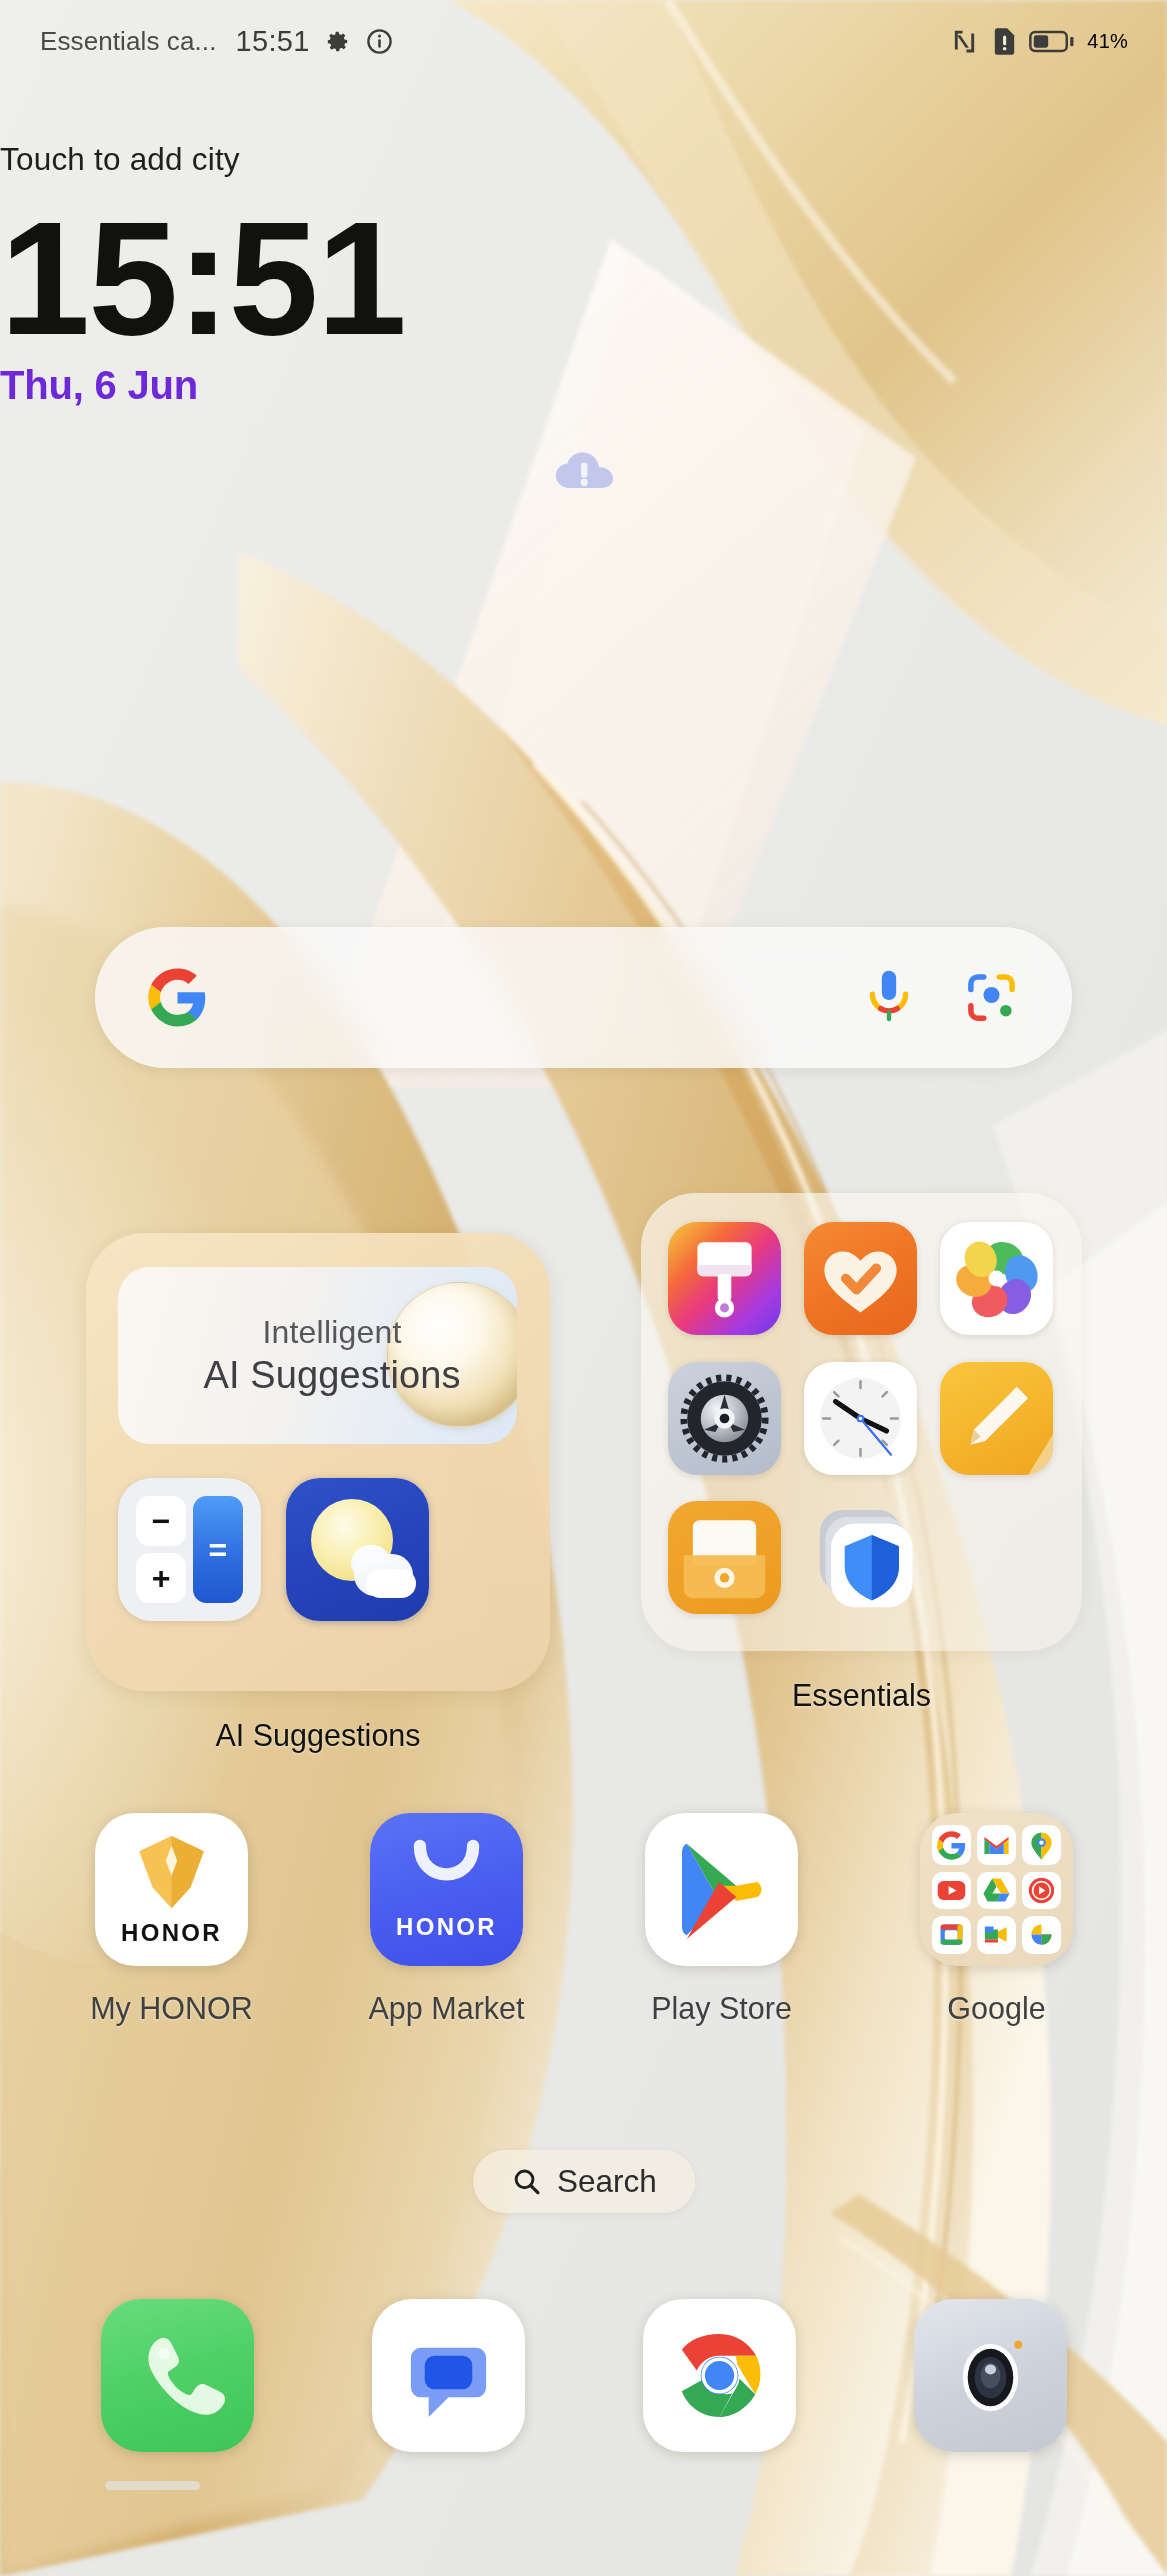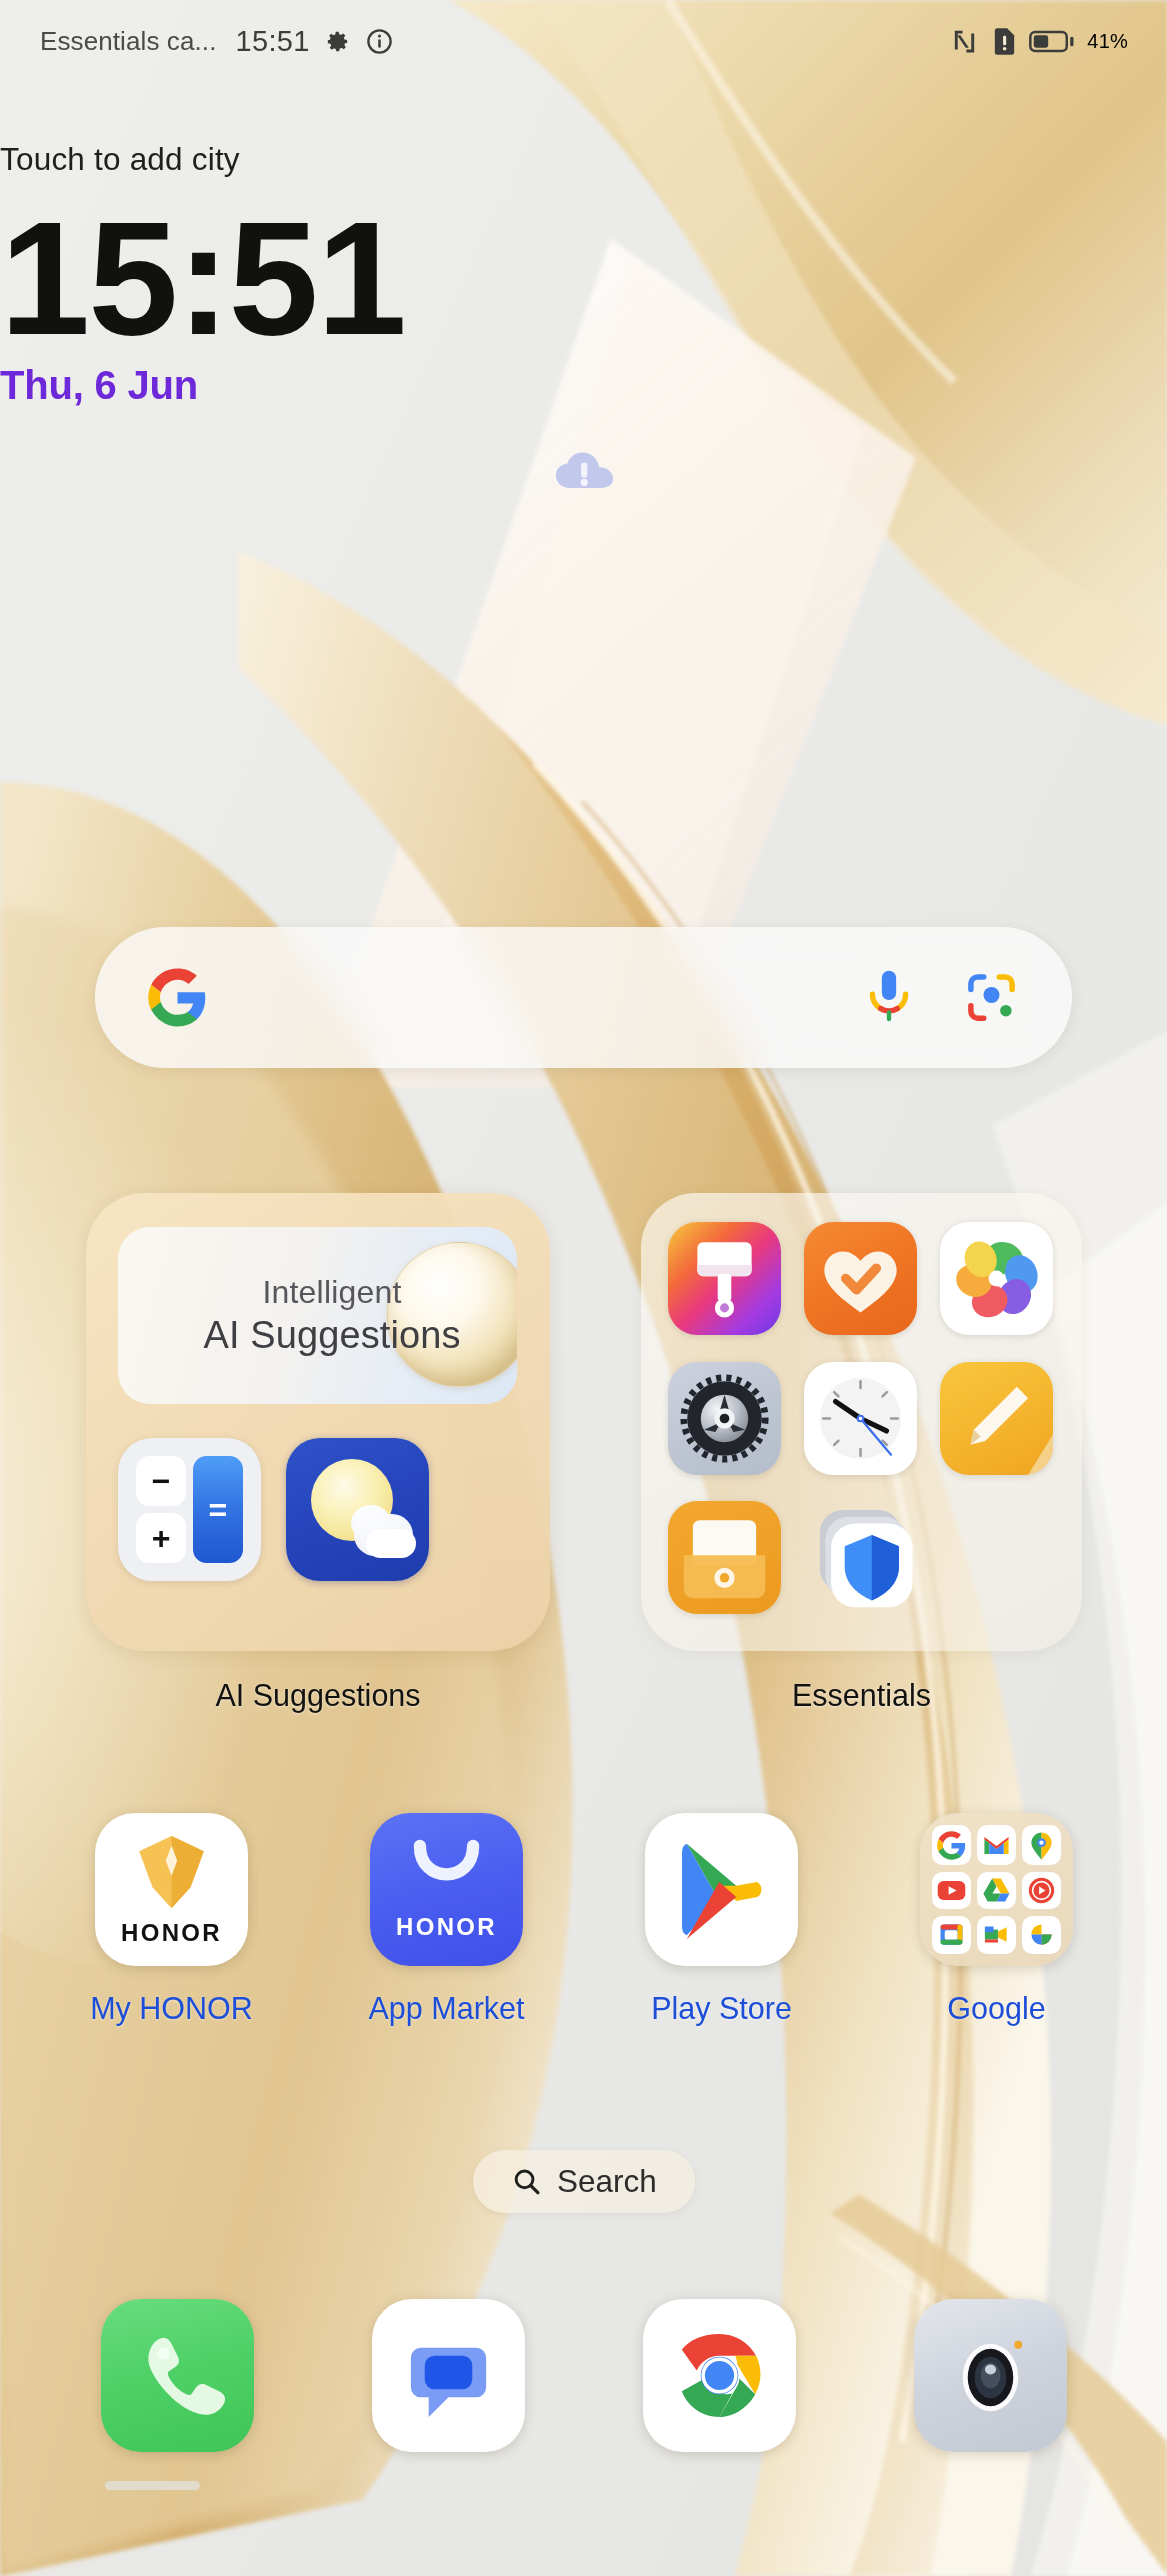--- a/index.html
+++ b/index.html
@@ -59,21 +59,21 @@
   .gs-gap { width:52px; }
 
   
   #folders { position:absolute; top:1193px; left:0; width:1168px; z-index:30; }
   .folder-wrap { position:absolute; text-align:center; }
 
   #folder-ai { left:86px; top:0; width:464px; }
   .ai-box {
     width:464px; height:458px; border-radius:59px;
     background:linear-gradient(150deg,rgba(247,229,196,.96) 0%,rgba(242,219,180,.95) 48%,rgba(236,210,168,.93) 100%);
-    padding:34px 32px; box-shadow:0 3.8px 17px rgba(120,90,40,.12);
+    padding:34px 32px; box-shadow:0 3.8px 17px rgba(120,90,40,.12);margin-top:40px;
   }
   .ai-card {
     width:399px; height:177px; border-radius:32px; overflow:hidden;
     position:relative; display:flex; flex-direction:column; justify-content:center;
     padding-left:29px;
     background:linear-gradient(105deg,#fbf7f1 0%,#f4f2ef 42%,#e4ecf6 78%,#dde8f5 100%);
   }
   .ai-card .bubble {
     position:absolute; right:-15.3px; top:15.3px; width:145px; height:145px; border-radius:50%;
     background:radial-gradient(circle at 36% 30%,#ffffff 0%,#fdf8ea 30%,#f2e2ba 58%,#e3cf9c 76%,#f6f0e2 92%);
@@ -134,21 +134,21 @@
     margin-top:27px; font-size:30.5px; color:#121210; font-weight:400;
     text-shadow:0 1px 2.9px rgba(255,255,255,.5);
   }
 
   
   #approw { position:absolute; top:1813px; left:0; width:1168px; z-index:30;
     display:flex; justify-content:space-around; padding:0 34px; }
   .app { width:219px; text-align:center; }
   .app-icon { width:153px; height:153px; margin:0 auto; border-radius:40px; position:relative; overflow:hidden;
     box-shadow:0 2.9px 11.4px rgba(90,70,40,.2); }
-  .app-label { margin-top:25px; font-size:30.5px; color:#1d4ed8; text-shadow:0 1px 2.9px rgba(255,255,255,.45); }
+  .app-label { margin-top:25px; font-size:30.5px; color:#404040; text-shadow:0 1px 2.9px rgba(255,255,255,.45); }
 
   .ic-myhonor { background:#fff; display:flex; flex-direction:column; align-items:center; justify-content:center; gap:5.7px; }
   .ic-appmarket { background:linear-gradient(165deg,#5b73f5 0%,#4a5ef0 50%,#3f4fe8 100%);
     display:flex; flex-direction:column; align-items:center; justify-content:center; gap:5.7px; }
   .ic-gfolder { background:linear-gradient(155deg,rgba(240,226,200,.95),rgba(233,215,184,.93));
     display:grid; grid-template-columns:repeat(3,1fr); gap:6.7px; padding:12.4px; border-radius:38px; }
   .gf-cell { background:#fff; border-radius:10.5px; display:flex; align-items:center; justify-content:center; }
   .ic-playstore { background:#fff; display:flex; align-items:center; justify-content:center; }
 
   

